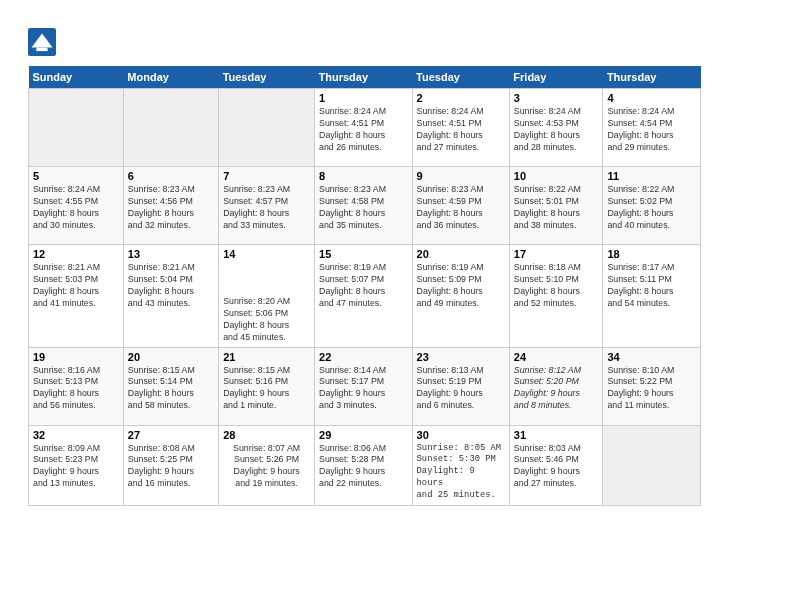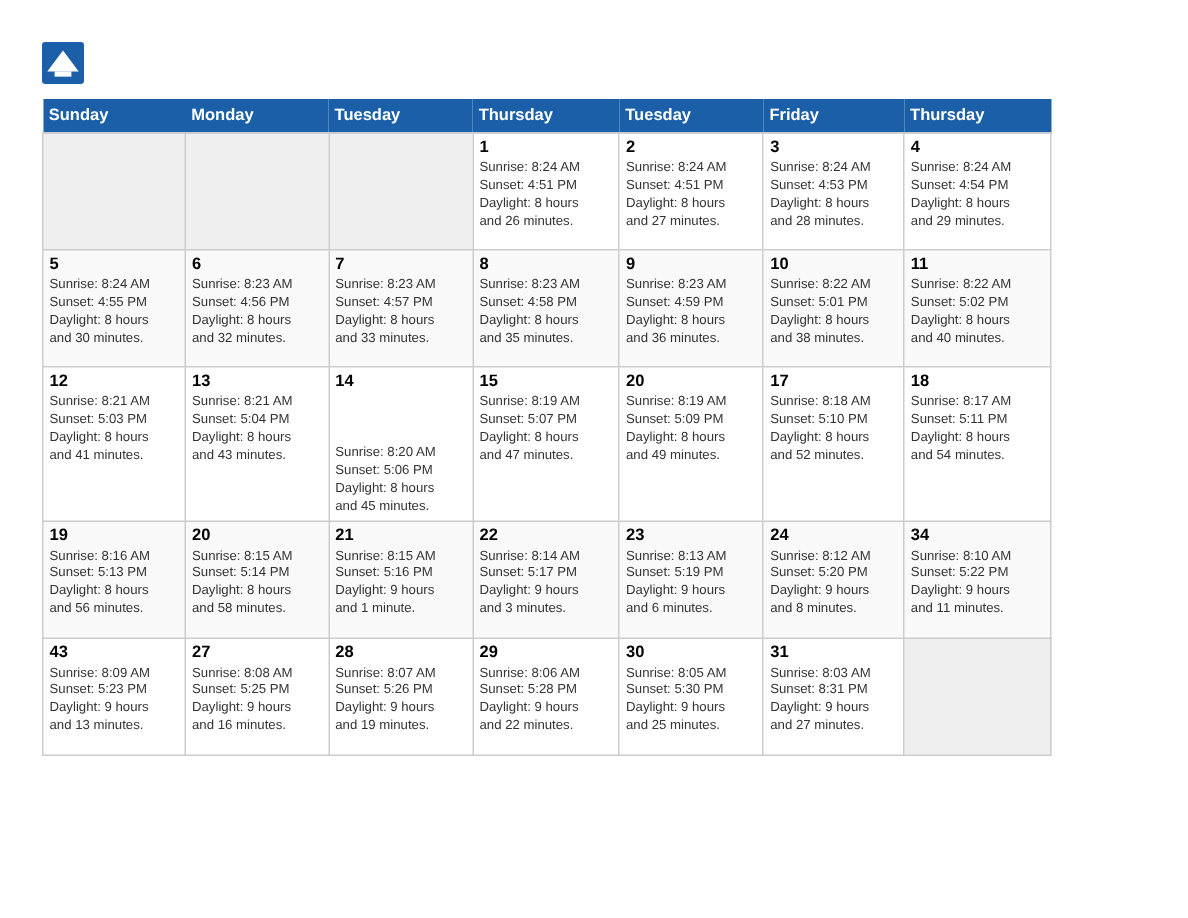--- a/index.html
+++ b/index.html
@@ -302,73 +302,73 @@
           </td>
           <td>
             <div class="day-number">23</div>
             <div class="day-info" style="white-space: pre-line;">Sunrise: 8:13 AM
 Sunset: 5:19 PM
 Daylight: 9 hours
 and 6 minutes.</div>
           </td>
           <td>
             <div class="day-number">24</div>
-            <div class="day-info" style="white-space: pre-line;">Sunrise: 8:12 AM
+            <div class="day-info" style="white-space: pre-line; font-style: italic;">Sunrise: 8:12 AM
 Sunset: 5:20 PM
 Daylight: 9 hours
 and 8 minutes.</div>
           </td>
           <td>
             <div class="day-number">34</div>
             <div class="day-info" style="white-space: pre-line;">Sunrise: 8:10 AM
 Sunset: 5:22 PM
 Daylight: 9 hours
 and 11 minutes.</div>
           </td>
         </tr>
         <tr>
           <td>
-            <div class="day-number">43</div>
+            <div class="day-number">32</div>
             <div class="day-info" style="white-space: pre-line;">Sunrise: 8:09 AM
 Sunset: 5:23 PM
 Daylight: 9 hours
 and 13 minutes.</div>
           </td>
           <td>
             <div class="day-number">27</div>
             <div class="day-info" style="white-space: pre-line;">Sunrise: 8:08 AM
 Sunset: 5:25 PM
 Daylight: 9 hours
 and 16 minutes.</div>
           </td>
           <td>
             <div class="day-number">28</div>
-            <div class="day-info" style="white-space: pre-line;">Sunrise: 8:07 AM
+            <div class="day-info" style="white-space: pre-line; text-align: center;">Sunrise: 8:07 AM
 Sunset: 5:26 PM
 Daylight: 9 hours
 and 19 minutes.</div>
           </td>
           <td>
             <div class="day-number">29</div>
             <div class="day-info" style="white-space: pre-line;">Sunrise: 8:06 AM
 Sunset: 5:28 PM
 Daylight: 9 hours
 and 22 minutes.</div>
           </td>
           <td>
             <div class="day-number">30</div>
-            <div class="day-info" style="white-space: pre-line;">Sunrise: 8:05 AM
+            <div class="day-info" style="white-space: pre-line; font-family: Liberation Mono, monospace;">Sunrise: 8:05 AM
 Sunset: 5:30 PM
 Daylight: 9 hours
 and 25 minutes.</div>
           </td>
           <td>
             <div class="day-number">31</div>
             <div class="day-info" style="white-space: pre-line;">Sunrise: 8:03 AM
-Sunset: 8:31 PM
+Sunset: 5:46 PM
 Daylight: 9 hours
 and 27 minutes.</div>
           </td>
           <td class="empty-cell"></td>
         </tr>
       </tbody>
   </table>
 </div>
 
 </body></html>

